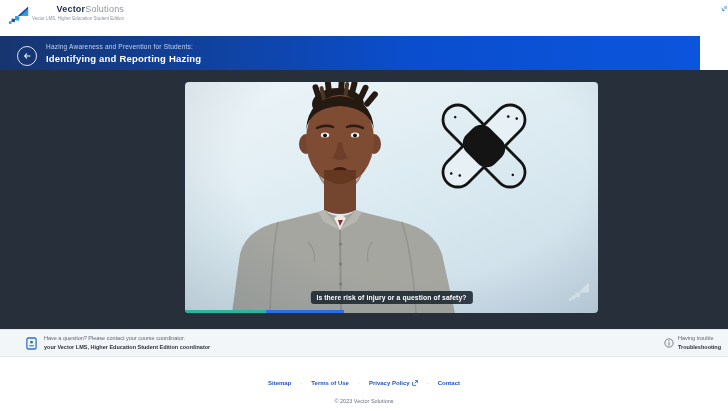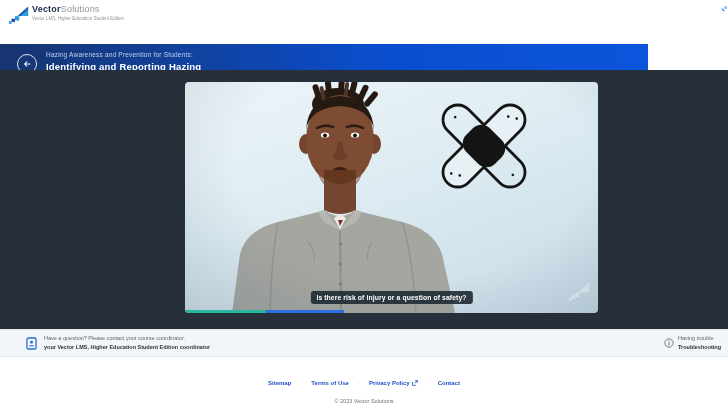--- a/index.html
+++ b/index.html
@@ -1,31 +1,31 @@
 <!DOCTYPE html>
 <html style="--header-grad-start: #17356f; --header-grad-end: #0b55dc; --main-bg: #262f3a; --accent-blue: #2050c8; --progress-played: #27b69e; --progress-buffered: #2b6fe3; --helpbar-bg: #f3f6f8; --caption-bg: rgba(30,42,52,0.9);"><head>
 <meta charset="utf-8">
 <style>
   * { margin:0; padding:0; box-sizing:border-box; }
   html,body { width:728px; height:411px; overflow:hidden; background:#fff;
               font-family:"Liberation Sans", sans-serif; position:relative; }
 
   
-  .topbar { position:absolute; left:0; top:0; width:728px; height:42px; background:#fff; }
+  .topbar { position:absolute; left:0; top:0; width:728px; height:42px; background:#fff;text-align:right; }
   .logo { position:absolute; left:8px; top:4px; display:flex; align-items:flex-start; cursor:pointer; }
   .logo svg { width:21px; height:20px; margin-top:2px; }
   .logo-text { margin-left:3px; }
   .logo-name { font-size:9px; letter-spacing:0.2px; }
   .logo-name .b { font-weight:bold; color:#1d2b4e; }
   .logo-name .l { color:#8d949c; }
   .logo-tagline { font-size:4.5px; color:#8d949c; margin-top:1.5px; }
   .corner-glyph { position:absolute; left:720px; top:5px; width:8px; height:10px; }
 
   
-  .header { position:absolute; left:0; top:44px; width:648px; height:40px;
+  .header { position:absolute; left:0; top:36px; width:700px; height:40px;
             background:linear-gradient(90deg, var(--header-grad-start,#17356f) 0%, #0a4ecf 60%, var(--header-grad-end,#0b55dc) 100%);padding-left:42px; }
   .back-btn { position:absolute; left:17px; top:10px; width:20px; height:20px; border-radius:50%;
               border:1.2px solid rgba(255,255,255,0.85); display:flex; align-items:center; justify-content:center;
               cursor:pointer; background:transparent; }
   .back-btn svg { width:12px; height:12px; }
   .header-titles { position:absolute; left:46px; top:7px; }
   .header-super { font-size:6.5px; color:#c3d2ee; letter-spacing:0.2px; }
   .header-title { font-size:9.5px; font-weight:bold; color:#ffffff; margin-top:3px; letter-spacing:0.2px; }
 
   

